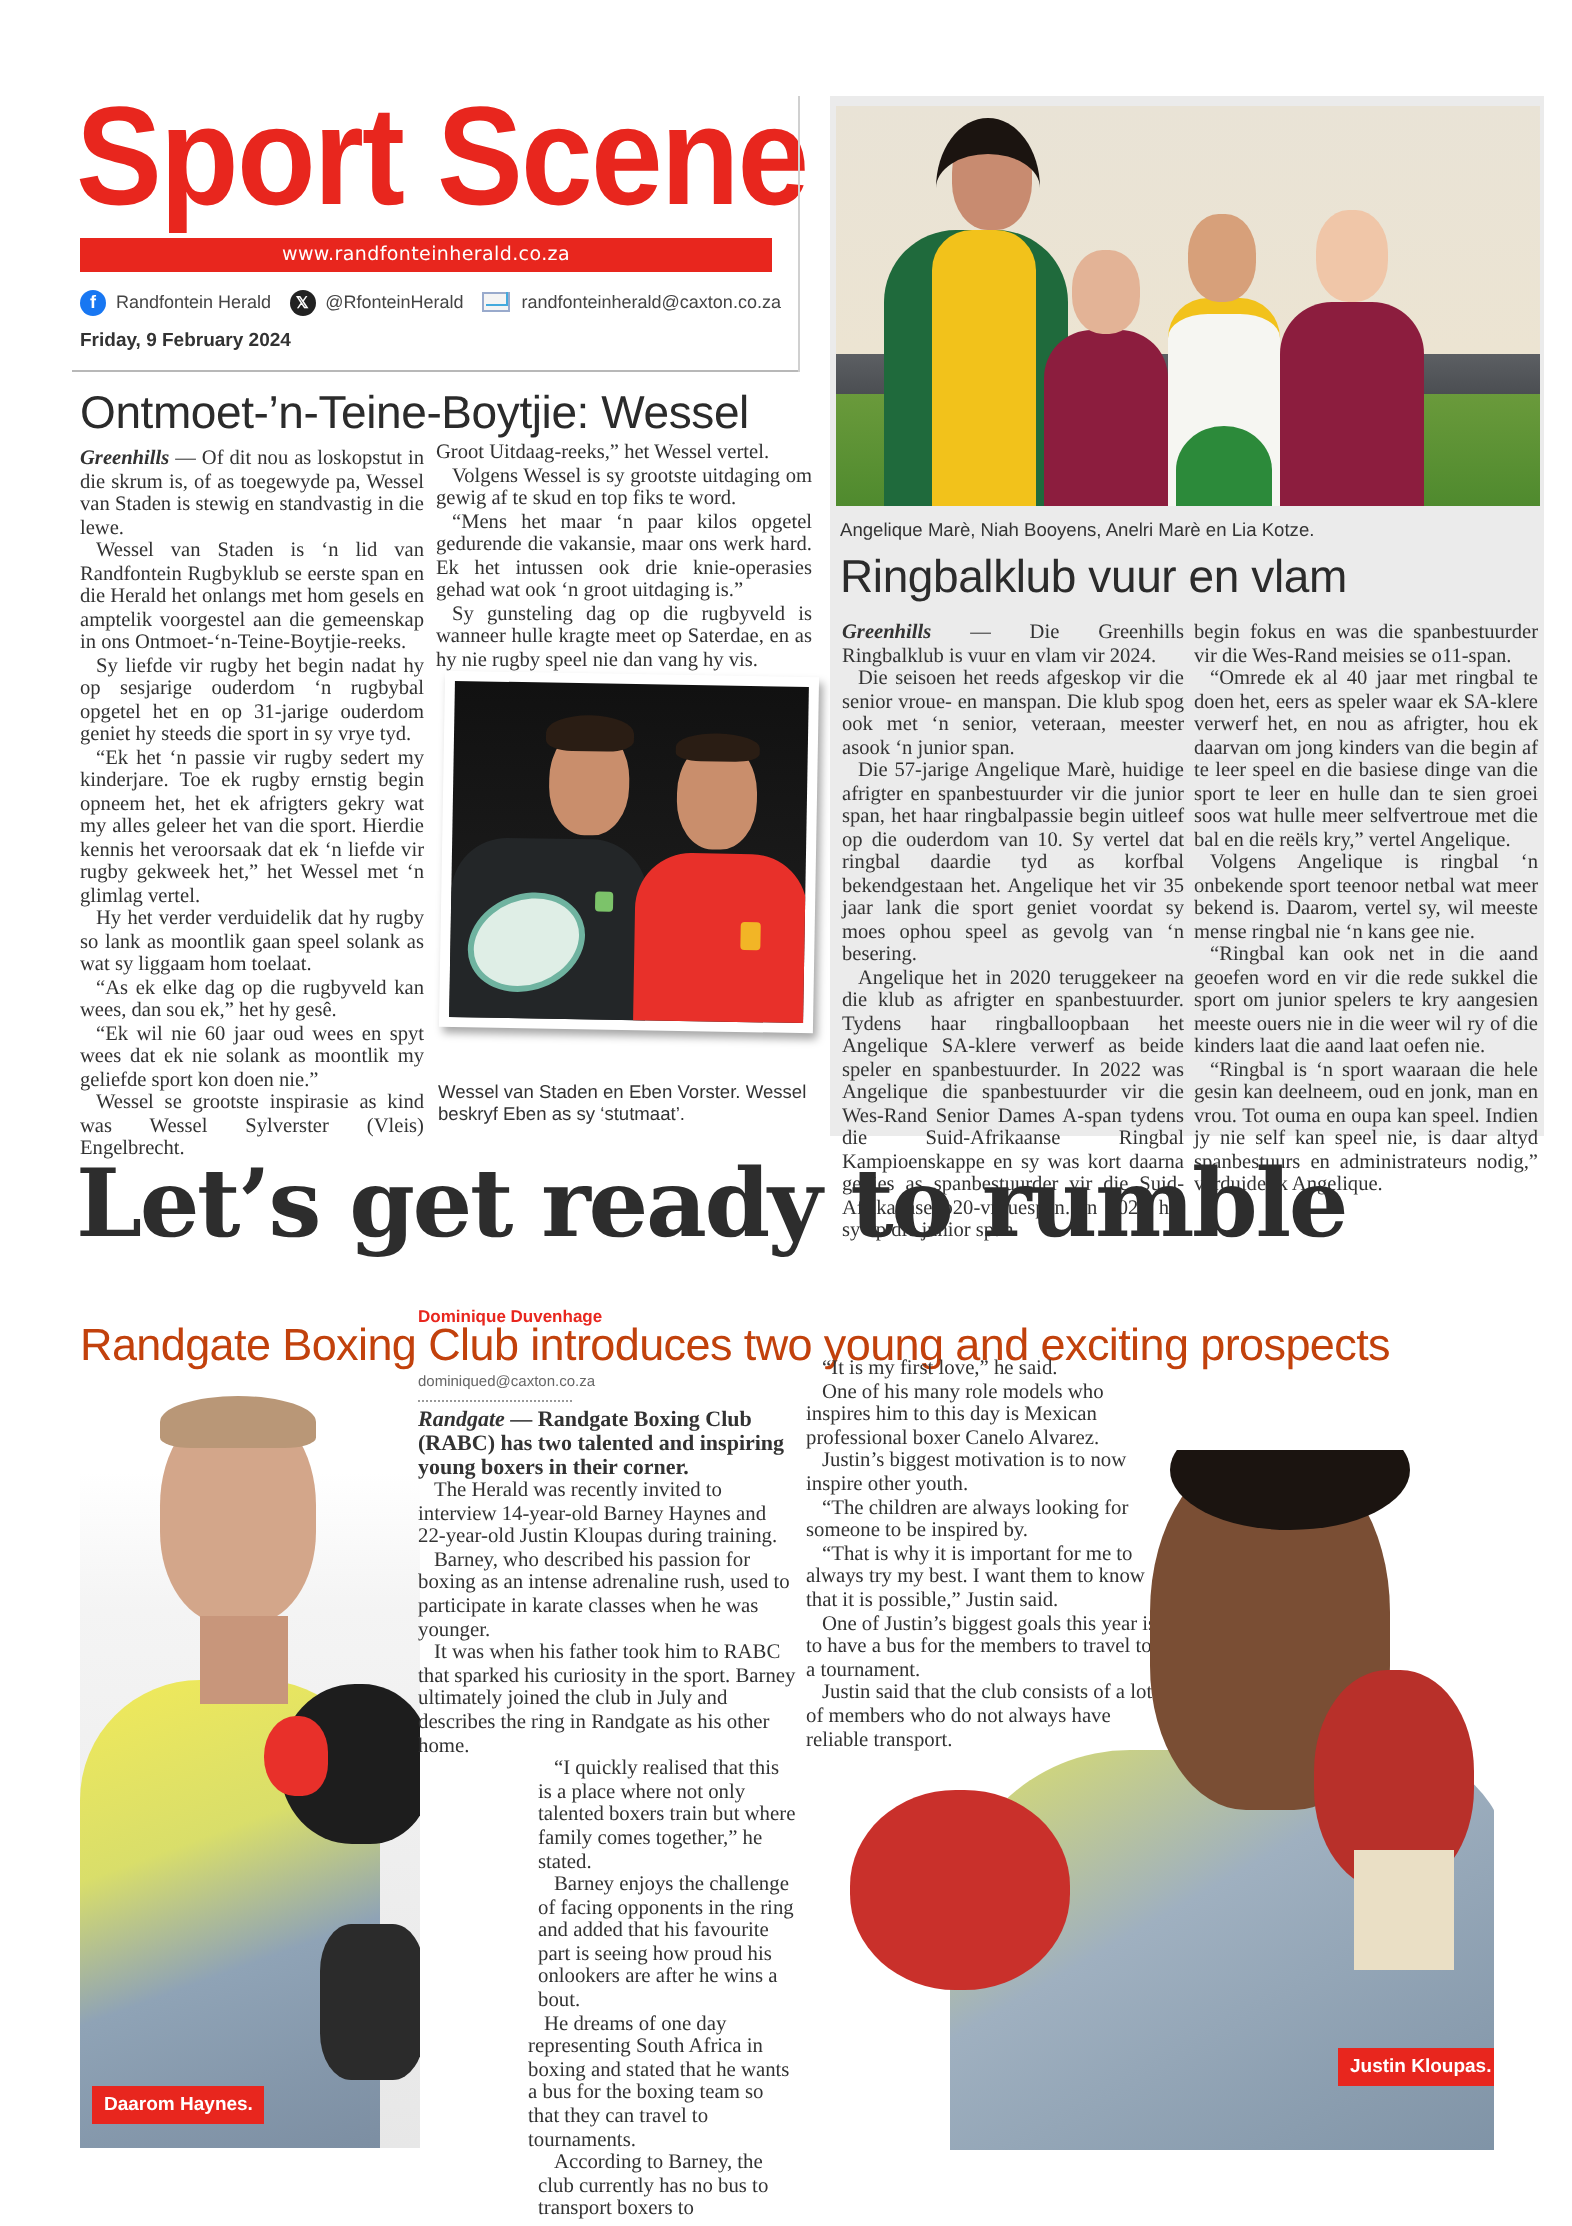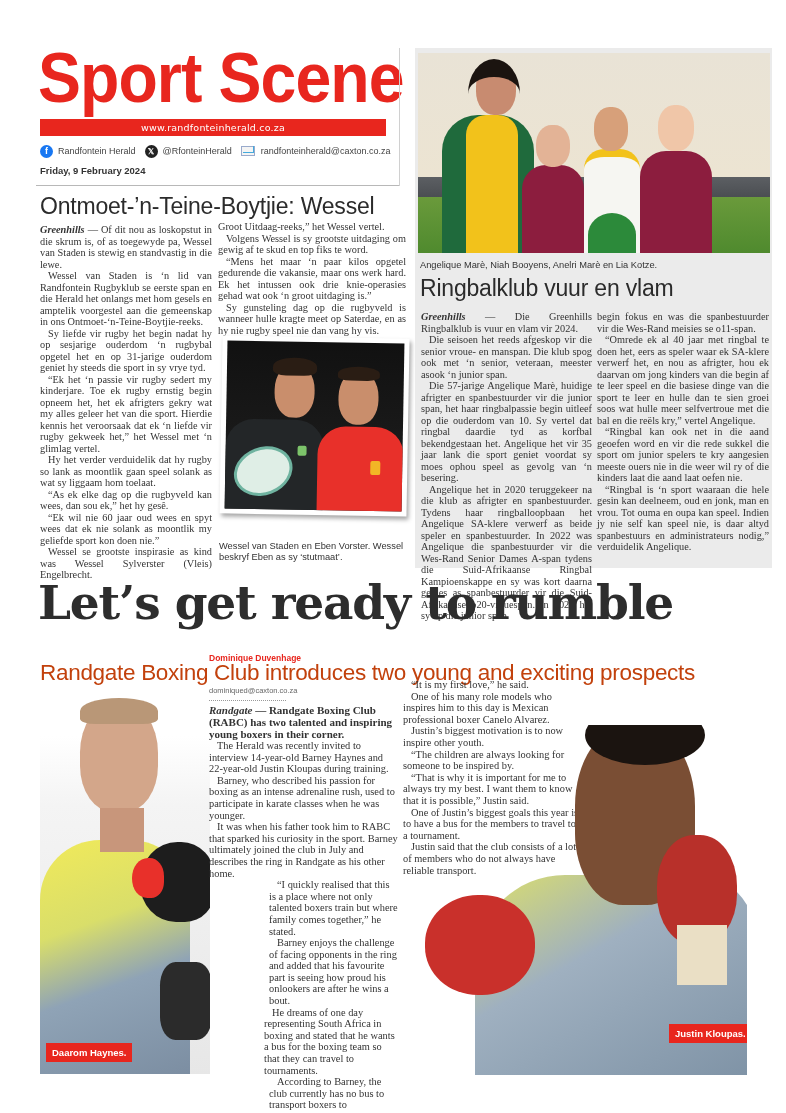--- a/index.html
+++ b/index.html
@@ -237,20 +237,21 @@
 
 <div class="abs col col-ringbal-1">
   <p class="first"><span class="lead">Greenhills</span> <span>— Die Greenhills Ringbalklub is vuur en vlam vir 2024.</span></p>
   <p>Die seisoen het reeds afgeskop vir die senior vroue- en manspan. Die klub spog ook met ‘n senior, veteraan, meester asook ‘n junior span.</p>
   <p>Die 57-jarige Angelique Marè, huidige afrigter en spanbestuurder vir die junior span, het haar ringbalpassie begin uitleef op die ouderdom van 10. Sy vertel dat ringbal daardie tyd as korfbal bekendgestaan het. Angelique het vir 35 jaar lank die sport geniet voordat sy moes ophou speel as gevolg van ‘n besering.</p>
   <p>Angelique het in 2020 teruggekeer na die klub as afrigter en spanbestuurder. Tydens haar ringballoopbaan het Angelique SA-klere verwerf as beide speler en spanbestuurder. In 2022 was Angelique die spanbestuurder vir die Wes-Rand Senior Dames A-span tydens die Suid-Afrikaanse Ringbal Kampioenskappe en sy was kort daarna gekies as spanbestuurder vir die Suid-Afrikaanse o20-vrouespan. In 2023 het sy op die junior span</p>
 </div>
 <div class="abs col col-ringbal-2">
   <p class="first">begin fokus en was die spanbestuurder vir die Wes-Rand meisies se o11-span.</p>
   <p>“Omrede ek al 40 jaar met ringbal te doen het, eers as speler waar ek SA-klere verwerf het, en nou as afrigter, hou ek daarvan om jong kinders van die begin af te leer speel en die basiese dinge van die sport te leer en hulle dan te sien groei soos wat hulle meer selfvertroue met die bal en die reëls kry,” vertel Angelique.</p>
+  <p>Volgens Angelique is ringbal ‘n onbekende sport teenoor netbal wat meer bekend is. Daarom, vertel sy, wil meeste mense ringbal nie ‘n kans gee nie.</p>
   <p>“Ringbal kan ook net in die aand geoefen word en vir die rede sukkel die sport om junior spelers te kry aangesien meeste ouers nie in die weer wil ry of die kinders laat die aand laat oefen nie.</p>
   <p>“Ringbal is ‘n sport waaraan die hele gesin kan deelneem, oud en jonk, man en vrou. Tot ouma en oupa kan speel. Indien jy nie self kan speel nie, is daar altyd spanbestuurs en administrateurs nodig,” verduidelik Angelique.</p>
 </div>
 
 <div class="abs rumble-headline">Let’s get ready to rumble</div>
 <div class="abs rumble-subhead">Randgate Boxing Club introduces two young and exciting prospects</div>
 
 <div class="abs barney-photo">
   <div class="barney-bg"></div>
   <div class="figure" style="left:0;top:150px;width:150px;height:234px;background:linear-gradient(160deg,#f1ea5a 0%,#d9de6a 35%,#8fa3b6 60%,#7c8ea2 100%);border-radius:60px 60px 0 0;"></div>

